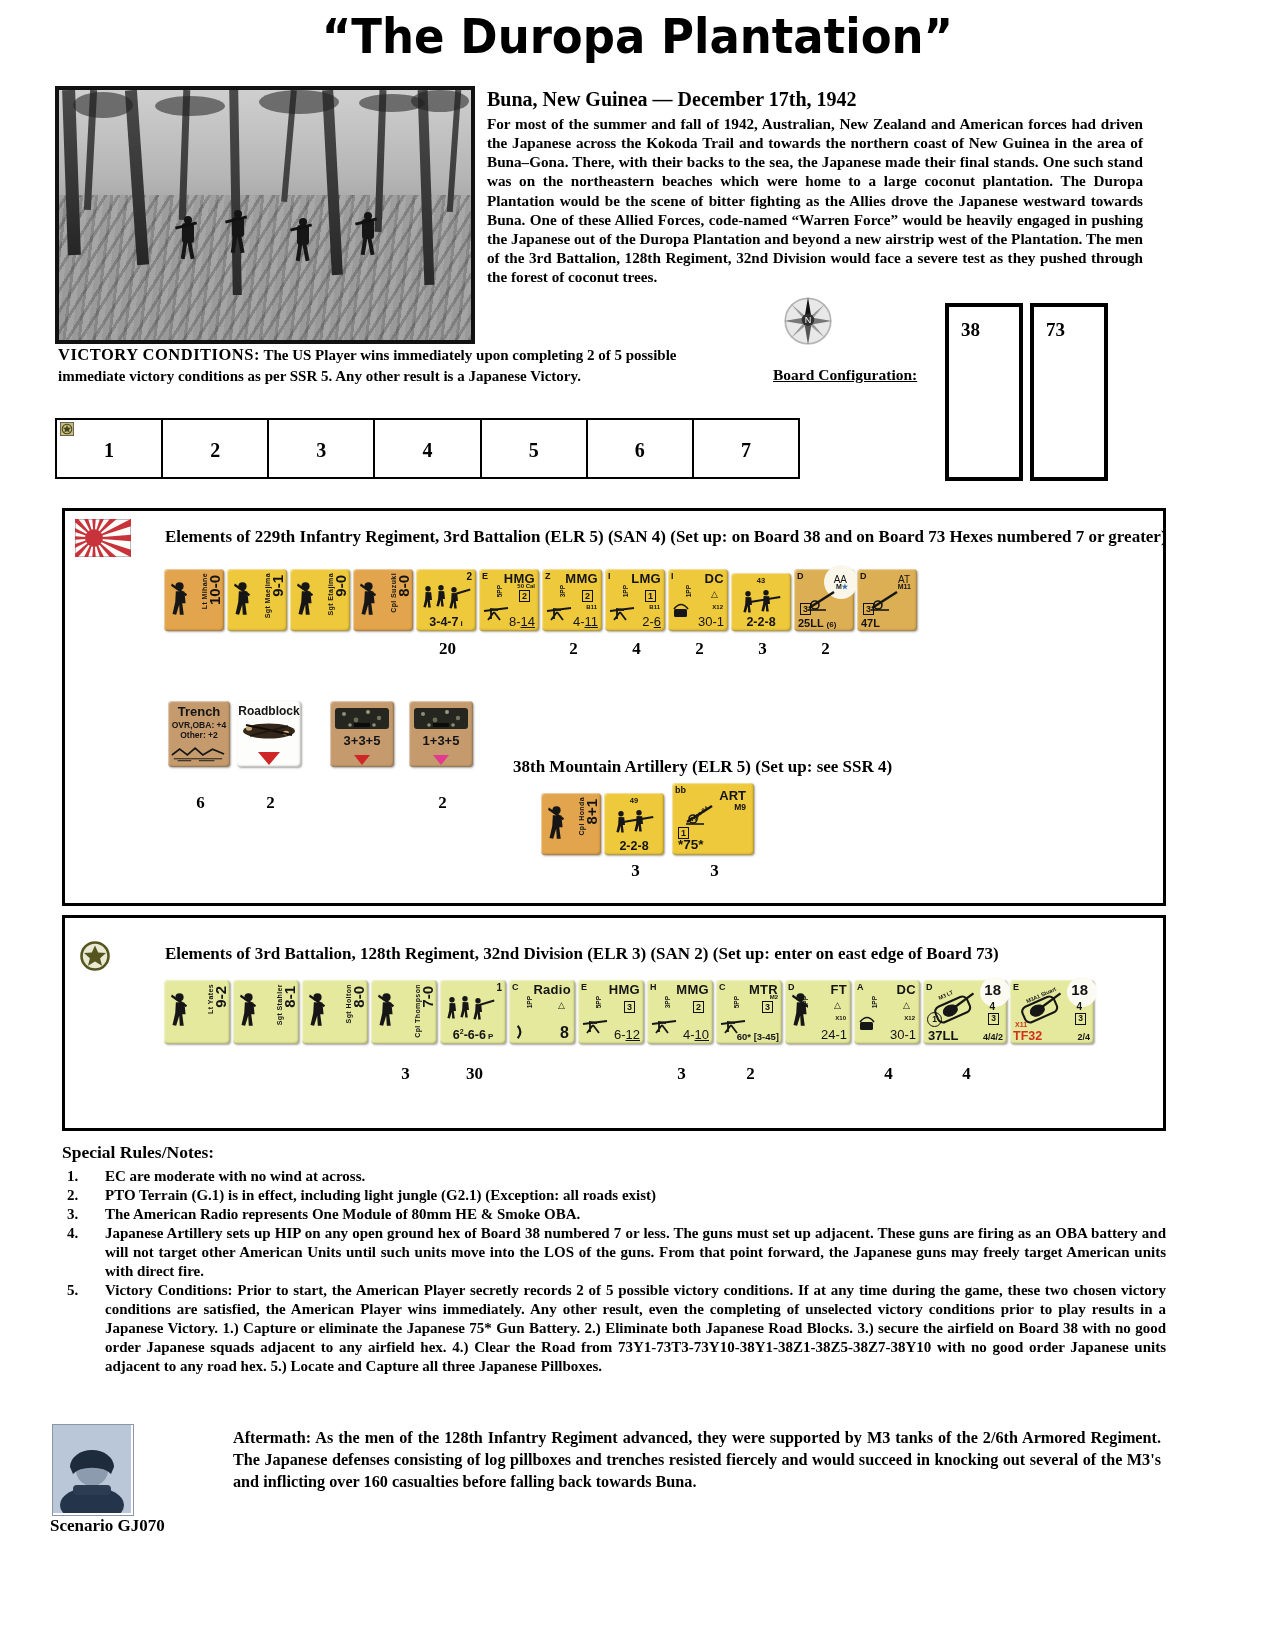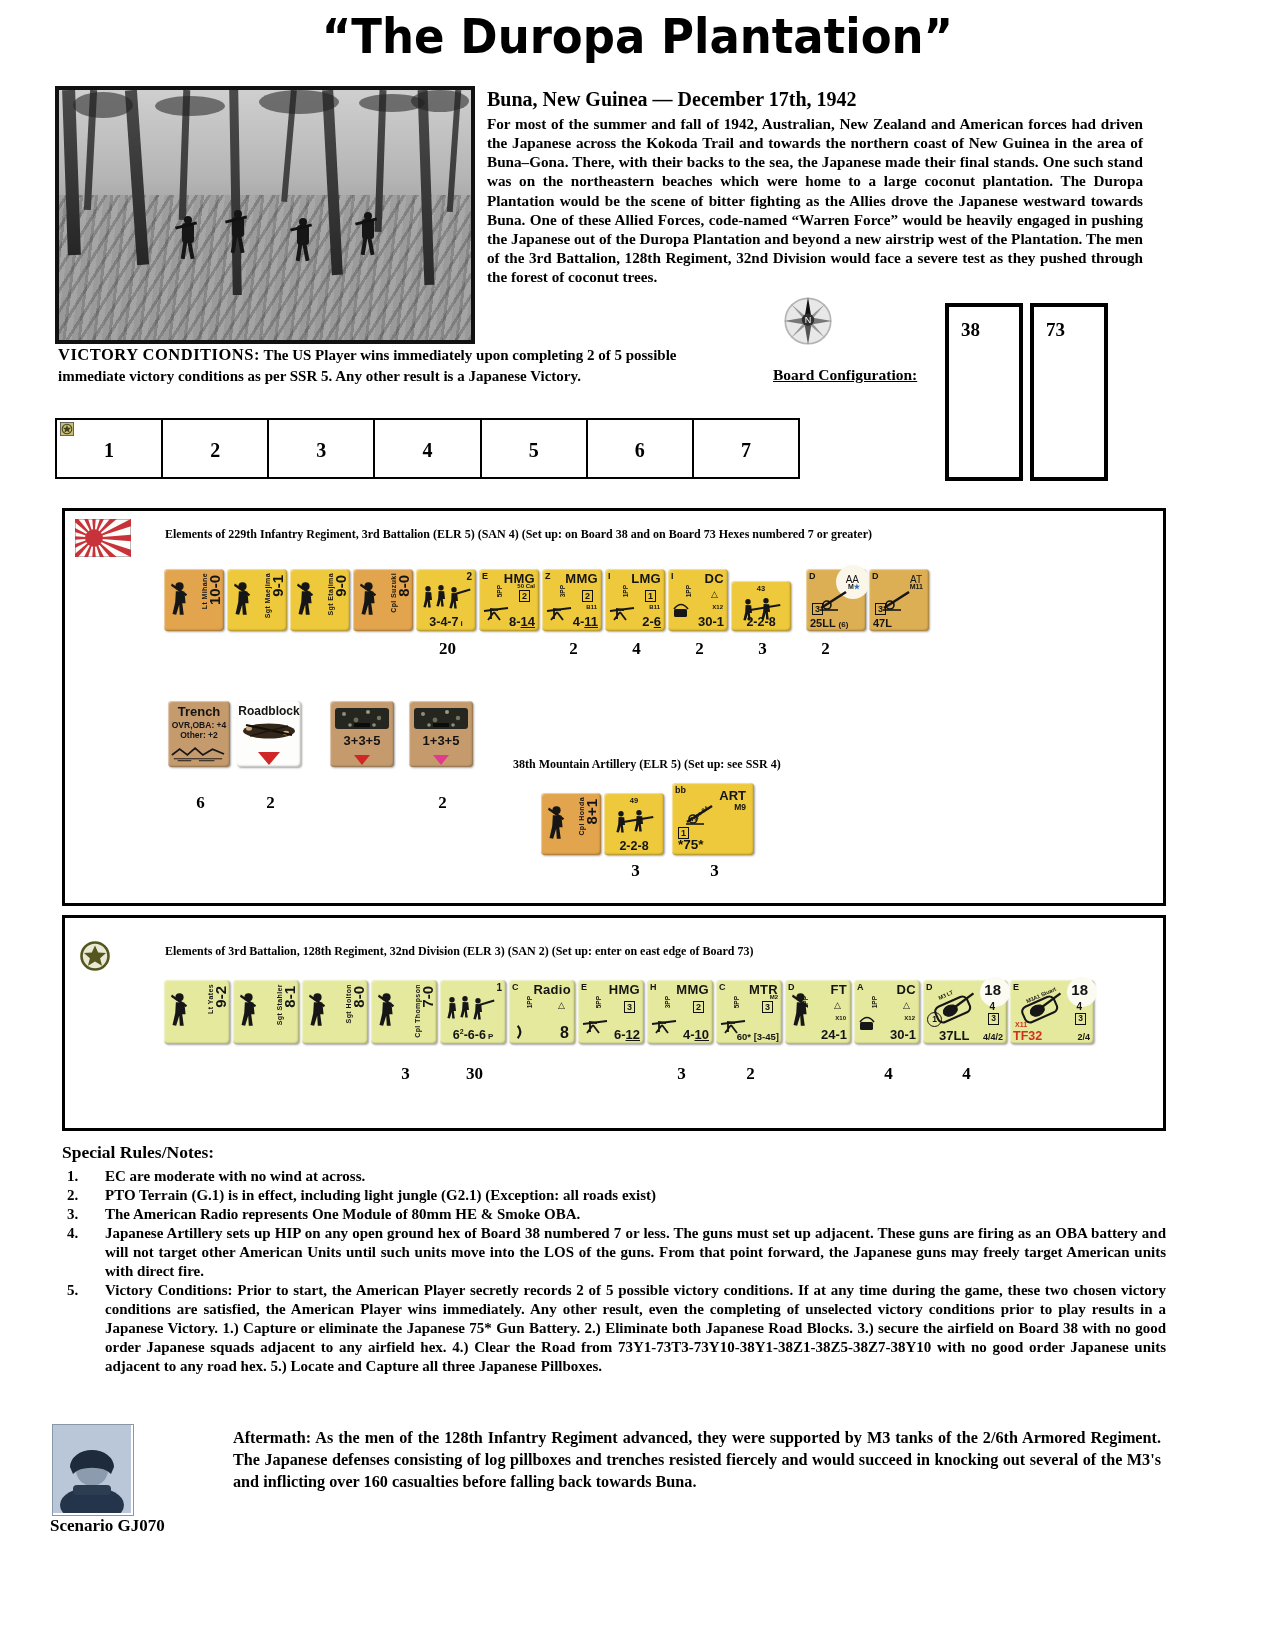--- a/index.html
+++ b/index.html
@@ -26,21 +26,21 @@
   .tt-r1,.tt-r2{flex:1;font-size:14.5px;font-weight:bold;padding:3px 0 0 6px}
   .tt-r1{border-bottom:2px solid #000}
   #ttcells{flex:1;display:flex}
   .tt-cell{position:relative;flex:1;border-left:2px solid #000;text-align:center;font-size:20px;font-weight:bold;line-height:60px}
   .tt-cell:first-child{border-left:none}
   .tt-star{position:absolute;left:3px;top:2px;width:14px;height:14px}
   
   .obbox{position:absolute;left:62px;width:1098px;border:3px solid #000;background:#fff}
   #jpbox{top:508px;height:392px}
   #usbox{top:915px;height:210px}
-  .obhead{position:absolute;font-weight:bold;font-size:12px;white-space:nowrap}
+  .obhead{position:absolute;font-weight:bold;font-size:17px;white-space:nowrap}
   #jp-head{left:100px;top:16px}
   #us-head{left:100px;top:26px}
   #jp-flag{position:absolute;left:10px;top:8px;width:56px;height:38px}
   #us-star{position:absolute;left:14px;top:22px;width:32px;height:32px}
   .ctr-row{position:absolute;white-space:nowrap;display:flex;align-items:flex-end}
   .qty-row{position:absolute;white-space:nowrap}
   #jp-row1{left:99px;top:58px}   #jp-qty1{left:99px;top:128px}
   #jp-forts{left:103px;top:190px} #jp-fqty{left:103px;top:282px}
   #jp-art-head{left:448px;top:246px}
   #jp-artrow{left:476px;top:272px} #jp-artqty{left:476px;top:350px}
@@ -61,21 +61,21 @@
   .trn.sm{right:auto;left:50%;transform:translateX(-50%);font-size:7.5px;top:3px}
   .sval{position:absolute;left:0;right:0;bottom:2px;text-align:center;font-size:12.5px;font-weight:800}
   .sval sup{font-size:7px}
   .sfx{font-size:8px;font-weight:bold;margin-left:2px}
   .tl{position:absolute;top:2px;left:3px;font-size:9px;font-weight:bold}
   .ttl{position:absolute;top:2px;right:4px;font-size:13px;font-weight:800;letter-spacing:.3px}
   .sub{position:absolute;top:14px;right:4px;font-size:6px;font-weight:bold}
   .ppv{position:absolute;left:17px;top:16px;font-size:6.5px;font-weight:bold}
   .box{position:absolute;right:9px;top:21px;border:1.2px solid #111;font-size:9px;font-weight:bold;line-height:10px;padding:0 2px}
   .note{position:absolute;right:5px;top:35px;font-size:6px;font-weight:bold}
-  .val{position:absolute;right:4px;bottom:2px;font-size:13px;font-weight:700}
+  .val{position:absolute;right:4px;bottom:2px;font-size:13px;font-weight:400}
   .tri{position:absolute;right:10px;top:20px;font-size:9px}
   .mgsvg{position:absolute;left:2px;bottom:9px;width:30px;height:18px}
   .dcsvg{position:absolute;left:4px;bottom:12px;width:18px;height:16px}
   .phsvg{position:absolute;left:6px;bottom:4px;width:9px;height:16px}
   .rval{position:absolute;right:6px;bottom:2px;font-size:16px;font-weight:800}
   .mval{position:absolute;left:0;right:3px;bottom:2px;text-align:right;font-size:9.5px;font-weight:800}
   .gunsvg{position:absolute;left:10px;top:18px;width:36px;height:26px}
   .wc{position:absolute;right:-4px;top:-4px;width:34px;height:34px;border-radius:50%;background:#faf6ea}
   .gttl{position:absolute;right:7px;top:5px;font-size:10px;font-weight:400}
   .gsub{position:absolute;right:6px;top:14px;font-size:7px;font-weight:bold}
@@ -87,21 +87,21 @@
   .asub{position:absolute;right:8px;top:19px;font-size:8.5px;font-weight:bold}
   .adiag{position:absolute;left:16px;top:28px;font-size:6px;font-weight:bold;transform:rotate(-38deg)}
   .aval{position:absolute;left:6px;bottom:3px;font-size:13.5px;font-weight:800}
   .wc2{position:absolute;right:-3px;top:-3px;width:30px;height:30px;border-radius:50%;background:#fcfbf2}
   .vbig{position:absolute;right:6px;top:1px;font-size:15px;font-weight:800}
   .vmp{position:absolute;right:12px;top:21px;font-size:10px;font-weight:bold}
   .vbox{position:absolute;right:8px;top:33px;border:1.2px solid #111;font-size:8.5px;font-weight:bold;line-height:9.5px;padding:0 2px}
   .tksvg{position:absolute;left:9px;top:15px;width:48px;height:26px;transform:rotate(-24deg)}
   .vname{position:absolute;left:15px;top:12px;font-size:5.5px;font-weight:bold;transform:rotate(-24deg);white-space:nowrap}
   .vcirc{position:absolute;left:4px;top:32px;width:13px;height:13px;border:1.2px solid #111;border-radius:50%;font-size:8.5px;font-weight:bold;text-align:center;line-height:13px}
-  .vgun{position:absolute;left:16px;bottom:1px;font-size:13px;font-weight:800}
+  .vgun{position:absolute;left:5px;bottom:1px;font-size:13px;font-weight:800}
   .varm{position:absolute;right:4px;bottom:2px;font-size:9px;font-weight:bold}
   .vred1{position:absolute;left:5px;bottom:16px;font-size:7px;font-weight:800;color:#d03020}
   .vred2{position:absolute;left:3px;bottom:1px;font-size:12.5px;font-weight:800;color:#d03020}
   .ftit{position:absolute;top:3px;left:0;right:0;text-align:center;font-size:13px;font-weight:800}
   .flin{position:absolute;left:0;right:0;text-align:center;font-size:8.5px;font-weight:800}
   .trsvg{position:absolute;bottom:2px;left:2px;width:56px;height:24px}
   .logsvg{position:absolute;top:19px;left:3px;width:58px;height:22px}
   .camsvg{position:absolute;top:5px;left:4px;width:56px;height:26px}
   .pval{position:absolute;top:32px;left:0;right:0;text-align:center;font-size:13px;font-weight:800}
   .arr{position:absolute;bottom:2px;left:50%;transform:translateX(-50%);width:0;height:0;border-left:11px solid transparent;border-right:11px solid transparent;border-top:13px solid #cf2727}
@@ -361,21 +361,21 @@
           <span class="ttl">DC</span>
           <span class="vert ppv">1PP</span>
           <span class="tri">△</span>
           <span class="note">X12</span>
           <svg class="dcsvg" viewBox="0 0 18 16">
             <path d="M2 6 Q9 -3 16 6" fill="none" stroke="#161616" stroke-width="1.6"></path>
             <rect x="2" y="6" width="13" height="8" rx="1.5" fill="#161616"></rect>
           </svg>
           <span class="val">30-1</span>
         </div>
-        <div class="ctr c-jy" style="width: 60px; height: 50px; margin-right: 15px;">
+        <div class="ctr c-jy" style="width: 60px; height: 58px; margin-right: 3px;">
           <span class="trn sm">43</span>
           <svg class="sqdsvg" viewBox="0 0 50 26">
             <g fill="#161616">
               <g transform="translate(6,2)">
                 <circle cx="6" cy="4.8" r="2.7"></circle>
                 <path d="M3.6 8 L9.2 8.3 L10 16 L7.8 16 L8.8 23.5 L6.2 23.5 L5.8 17 L3.8 23.5 L1.4 23 L3.2 15.2 Z"></path>
               </g>
               <g transform="translate(24,1)">
                 <circle cx="6" cy="4.8" r="2.7"></circle>
                 <path d="M3.6 8 L9.2 8.3 L10 16 L7.8 16 L8.8 23.5 L6.2 23.5 L5.8 17 L3.8 23.5 L1.4 23 L3.2 15.2 Z"></path>

